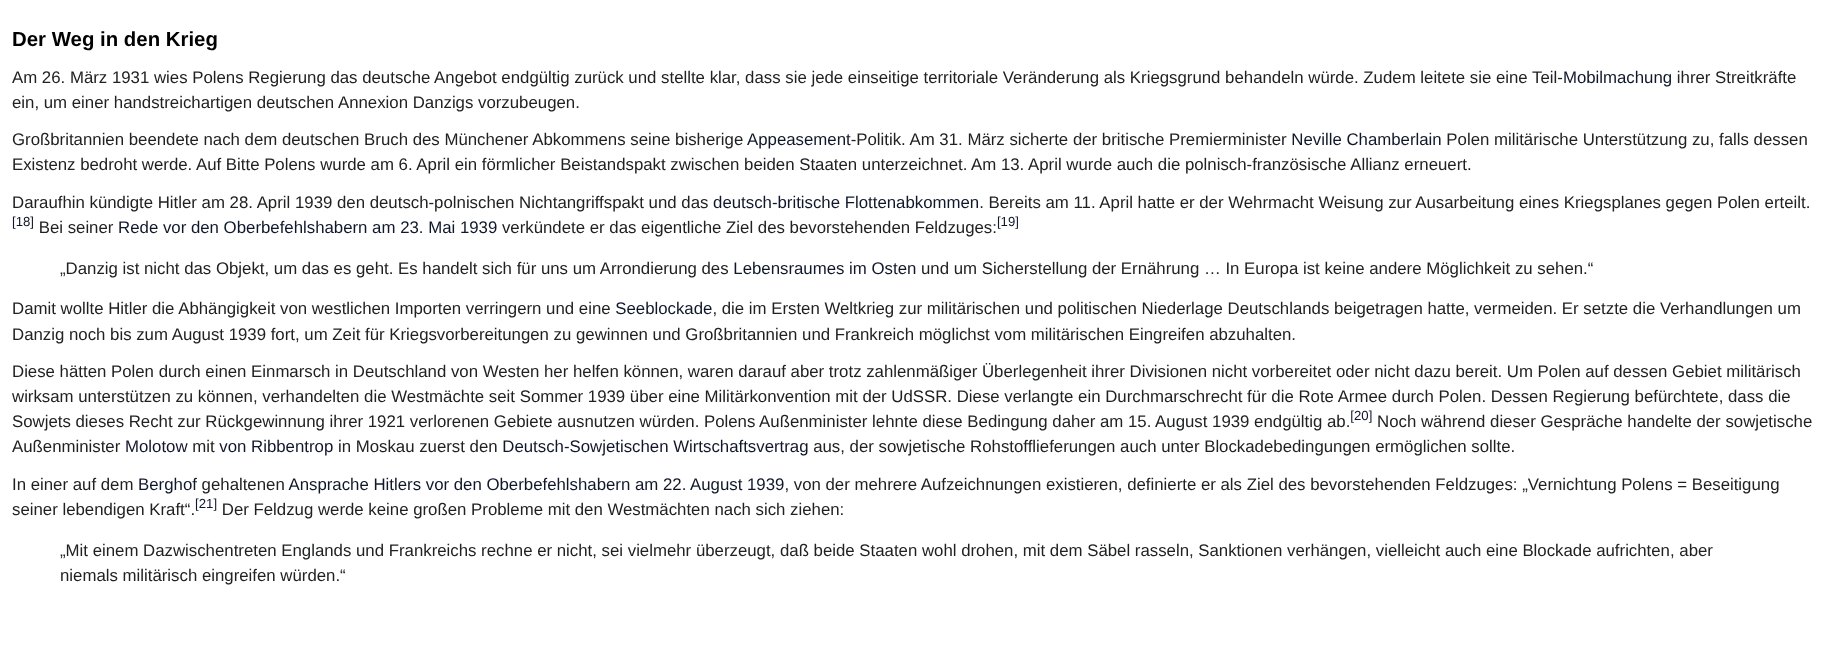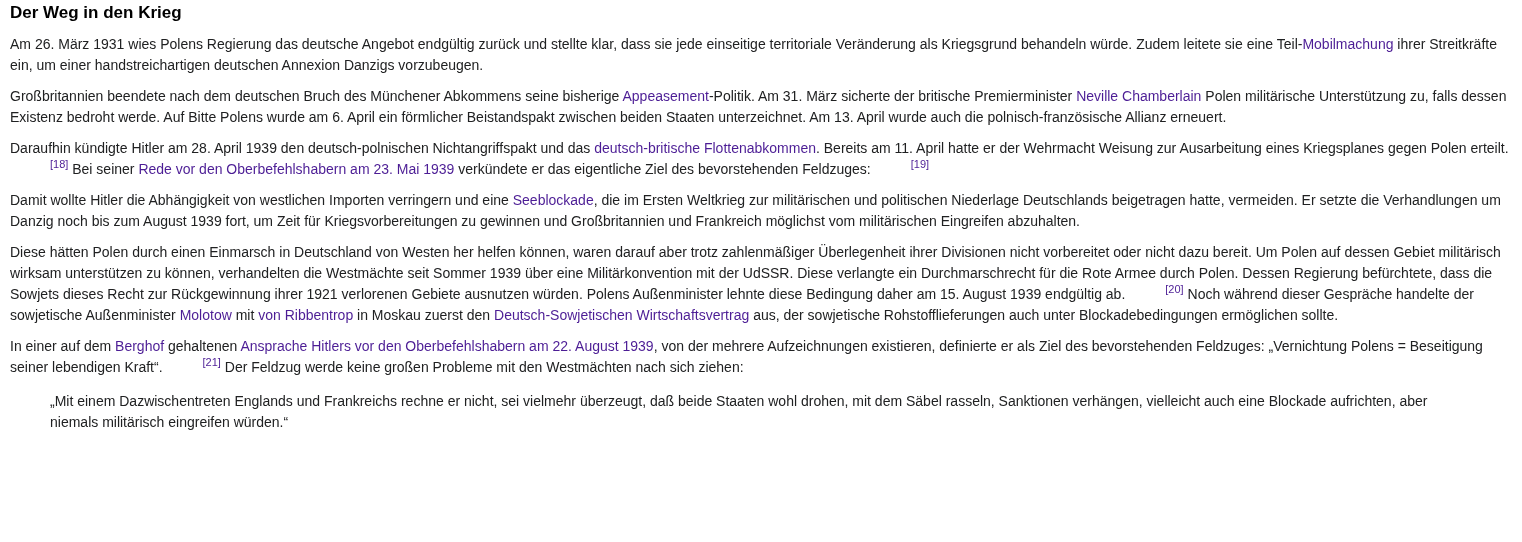--- a/index.html
+++ b/index.html
@@ -16,48 +16,48 @@
     line-height: 21px;
     color: #202122;
   }
   .article {
     padding: 2px 10px 0 10px;
   }
   h3.section-title {
     font-size: 17px;
     font-weight: bold;
     color: #000000;
-    margin: 0 0 10px 0;
+    margin: 20px 0 10px 0;
     line-height: 22px;
   }
   p.wpara {
     margin: 10px 0;
   }
   blockquote.wquote {
     margin: 13px 40px 13px 40px;
   }
   a.wlink {
-    color: #4c1d95;
+    color: #0f172a;
     text-decoration: none;
     cursor: pointer;
   }
   sup.wref {
     font-size: 11px;
     line-height: 0;
     vertical-align: super;
-    margin-left: 40px;
   }
 </style>
 </head>
 <body>
 
 <div class="article">
   <h3 class="section-title">Der Weg in den Krieg</h3>
   <div>
       <p class="wpara"><span>Am 26. März 1931 wies Polens Regierung das deutsche Angebot endgültig zurück und stellte klar, dass sie jede einseitige territoriale Veränderung als Kriegsgrund behandeln würde. Zudem leitete sie eine Teil-</span><a class="wlink" href="#">Mobilmachung</a><span> ihrer Streitkräfte ein, um einer handstreichartigen deutschen Annexion Danzigs vorzubeugen.</span></p>
       <p class="wpara"><span>Großbritannien beendete nach dem deutschen Bruch des Münchener Abkommens seine bisherige </span><a class="wlink" href="#">Appeasement</a><span>-Politik. Am 31. März sicherte der britische Premierminister </span><a class="wlink" href="#">Neville Chamberlain</a><span> Polen militärische Unterstützung zu, falls dessen Existenz bedroht werde. Auf Bitte Polens wurde am 6. April ein förmlicher Beistandspakt zwischen beiden Staaten unterzeichnet. Am 13. April wurde auch die polnisch-französische Allianz erneuert.</span></p>
       <p class="wpara"><span>Daraufhin kündigte Hitler am 28. April 1939 den deutsch-polnischen Nichtangriffspakt und das </span><a class="wlink" href="#">deutsch-britische Flottenabkommen</a><span>. Bereits am 11. April hatte er der Wehrmacht Weisung zur Ausarbeitung eines Kriegsplanes gegen Polen erteilt.</span><sup class="wref"><a class="wlink" href="#">[18]</a></sup><span> Bei seiner </span><a class="wlink" href="#">Rede vor den Oberbefehlshabern am 23. Mai 1939</a><span> verkündete er das eigentliche Ziel des bevorstehenden Feldzuges:</span><sup class="wref"><a class="wlink" href="#">[19]</a></sup></p>
+      <blockquote class="wquote"><span>„Danzig ist nicht das Objekt, um das es geht. Es handelt sich für uns um Arrondierung des </span><a class="wlink" href="#">Lebensraumes im Osten</a><span> und um Sicherstellung der Ernährung … In Europa ist keine andere Möglichkeit zu sehen.“</span></blockquote>
       <p class="wpara"><span>Damit wollte Hitler die Abhängigkeit von westlichen Importen verringern und eine </span><a class="wlink" href="#">Seeblockade</a><span>, die im Ersten Weltkrieg zur militärischen und politischen Niederlage Deutschlands beigetragen hatte, vermeiden. Er setzte die Verhandlungen um Danzig noch bis zum August 1939 fort, um Zeit für Kriegsvorbereitungen zu gewinnen und Großbritannien und Frankreich möglichst vom militärischen Eingreifen abzuhalten.</span></p>
       <p class="wpara"><span>Diese hätten Polen durch einen Einmarsch in Deutschland von Westen her helfen können, waren darauf aber trotz zahlenmäßiger Überlegenheit ihrer Divisionen nicht vorbereitet oder nicht dazu bereit. Um Polen auf dessen Gebiet militärisch wirksam unterstützen zu können, verhandelten die Westmächte seit Sommer 1939 über eine Militärkonvention mit der UdSSR. Diese verlangte ein Durchmarschrecht für die Rote Armee durch Polen. Dessen Regierung befürchtete, dass die Sowjets dieses Recht zur Rückgewinnung ihrer 1921 verlorenen Gebiete ausnutzen würden. Polens Außenminister lehnte diese Bedingung daher am 15. August 1939 endgültig ab.</span><sup class="wref"><a class="wlink" href="#">[20]</a></sup><span> Noch während dieser Gespräche handelte der sowjetische Außenminister </span><a class="wlink" href="#">Molotow</a><span> mit </span><a class="wlink" href="#">von Ribbentrop</a><span> in Moskau zuerst den </span><a class="wlink" href="#">Deutsch-Sowjetischen Wirtschaftsvertrag</a><span> aus, der sowjetische Rohstofflieferungen auch unter Blockadebedingungen ermöglichen sollte.</span></p>
       <p class="wpara"><span>In einer auf dem </span><a class="wlink" href="#">Berghof</a><span> gehaltenen </span><a class="wlink" href="#">Ansprache Hitlers vor den Oberbefehlshabern am 22. August 1939</a><span>, von der mehrere Aufzeichnungen existieren, definierte er als Ziel des bevorstehenden Feldzuges: „Vernichtung Polens = Beseitigung seiner lebendigen Kraft“.</span><sup class="wref"><a class="wlink" href="#">[21]</a></sup><span> Der Feldzug werde keine großen Probleme mit den Westmächten nach sich ziehen:</span></p>
       <blockquote class="wquote"><span>„Mit einem Dazwischentreten Englands und Frankreichs rechne er nicht, sei vielmehr überzeugt, daß beide Staaten wohl drohen, mit dem Säbel rasseln, Sanktionen verhängen, vielleicht auch eine Blockade aufrichten, aber niemals militärisch eingreifen würden.“</span></blockquote>
     </div>
 </div>
 
 </body></html>

